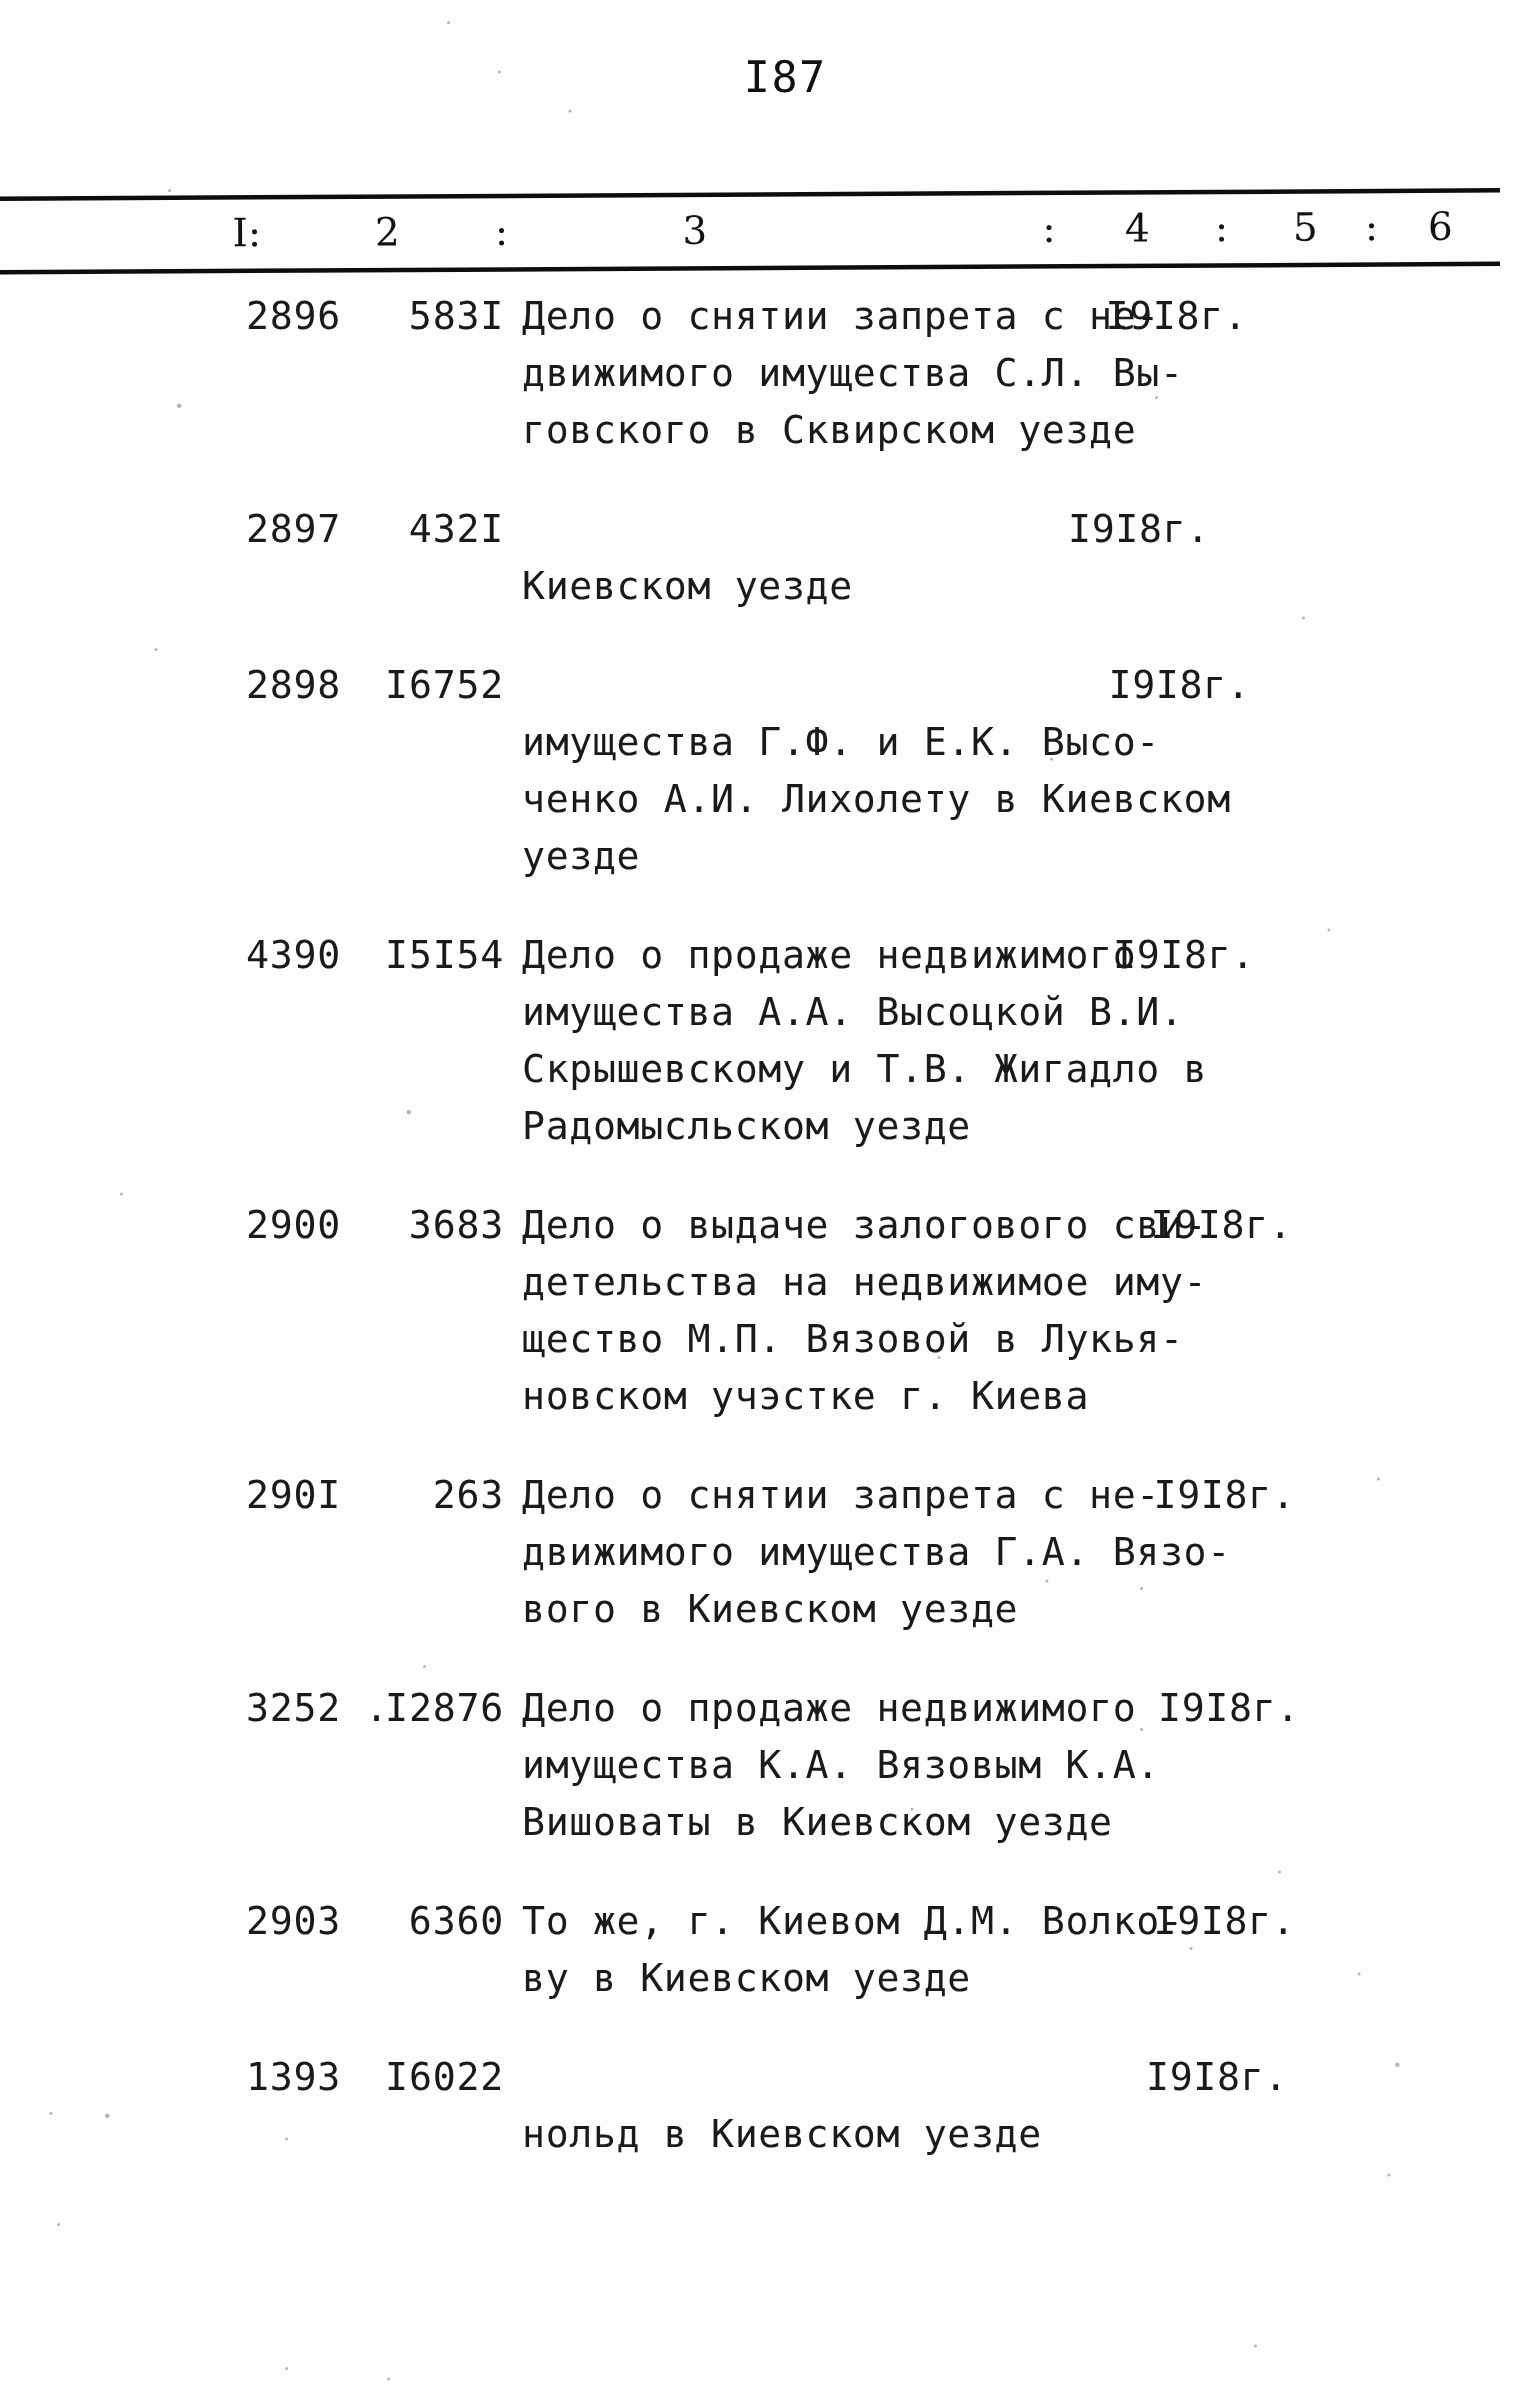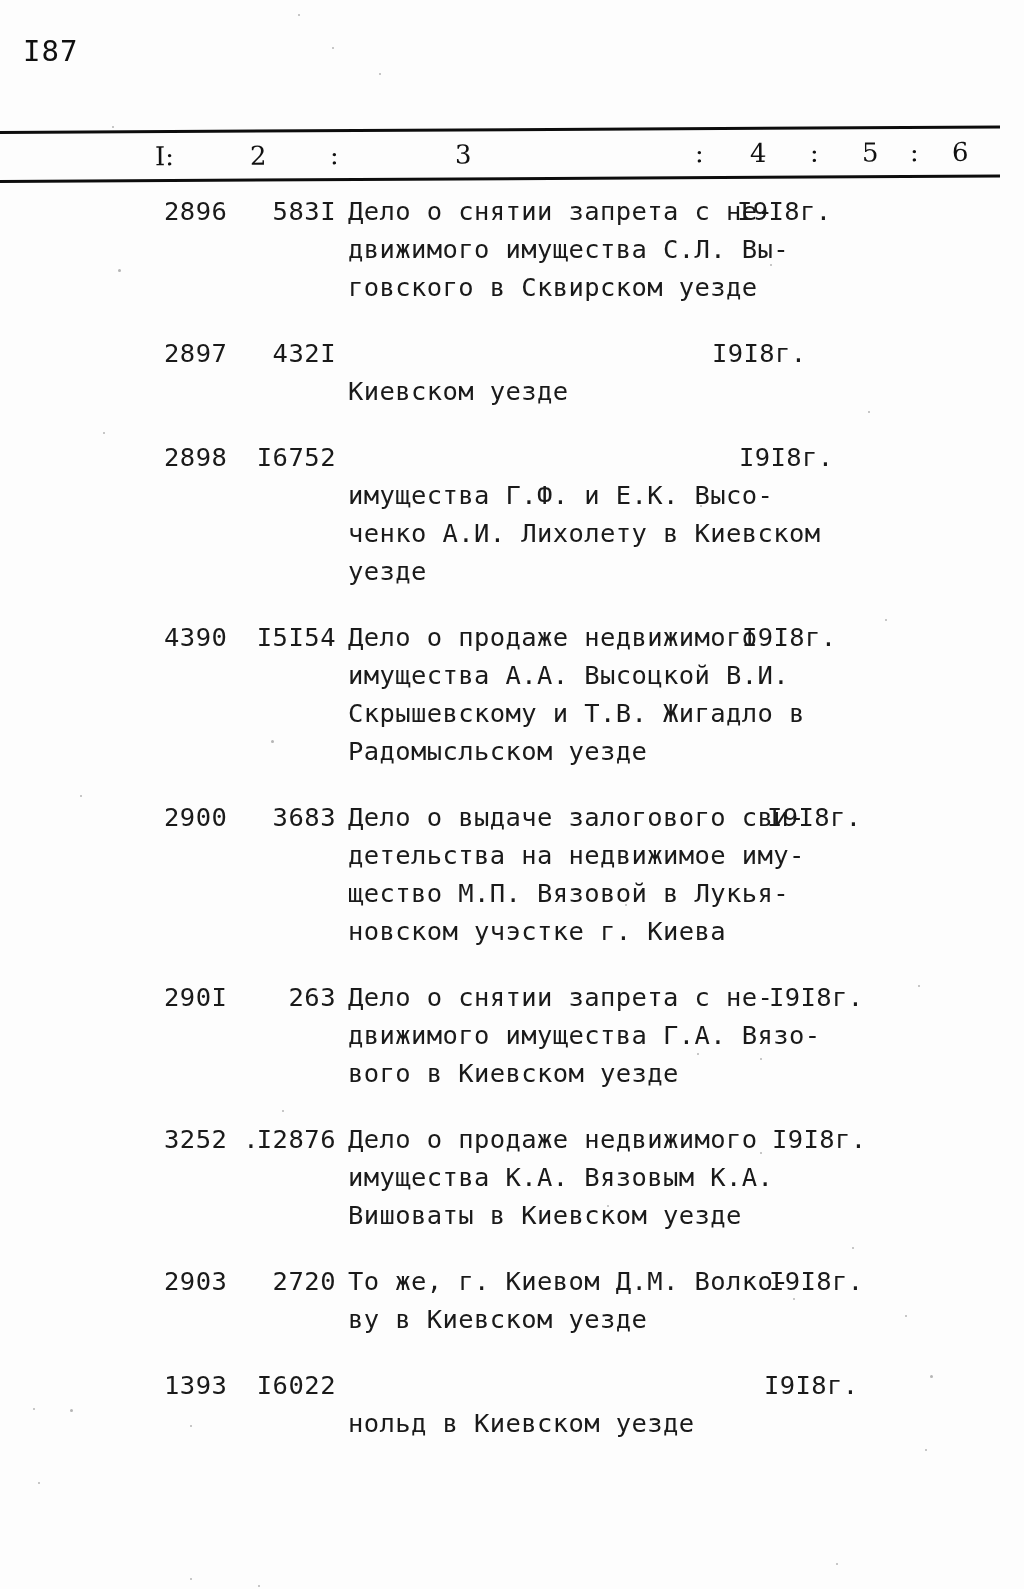--- a/index.html
+++ b/index.html
@@ -30,21 +30,21 @@
     opacity: .55;
     pointer-events: none;
   }
 
   
   .page-number {
     position: absolute;
     top: 34px;
     left: 0;
     width: 1024px;
-    text-align: left;
+    text-align: center;
     font-size: 29px;
     letter-spacing: 1px;
     font-family: "DejaVu Sans Mono", "Liberation Mono", monospace;
     color: #101010;
     padding-left: 23px;
     box-sizing: border-box;
   }
 
   
   .rule {
@@ -227,21 +227,21 @@
           <span class="col-file">I2876</span>
           <span class="col-desc">Дело о продаже недвижимого</span>
           <span class="col-date" style="left: 760px;">I9I8г.</span>
         </div>
         <div class="desc-line">имущества К.А. Вязовым К.А.</div>
         <div class="desc-line">Вишоваты в Киевском уезде</div>
       </div>
       <div class="entry">
         <div class="entry-first-line">
           <span class="col-num">2903</span>
-          <span class="col-file">2720</span>
+          <span class="col-file">6360</span>
           <span class="col-desc">То же, г. Киевом Д.М. Волко-</span>
           <span class="col-date" style="left: 757px;">I9I8г.</span>
         </div>
         <div class="desc-line">ву в Киевском уезде</div>
       </div>
       <div class="entry">
         <div class="entry-first-line">
           <span class="col-num">1393</span>
           <span class="col-file">I6022</span>
           <span class="col-date" style="left: 752px;">I9I8г.</span>

